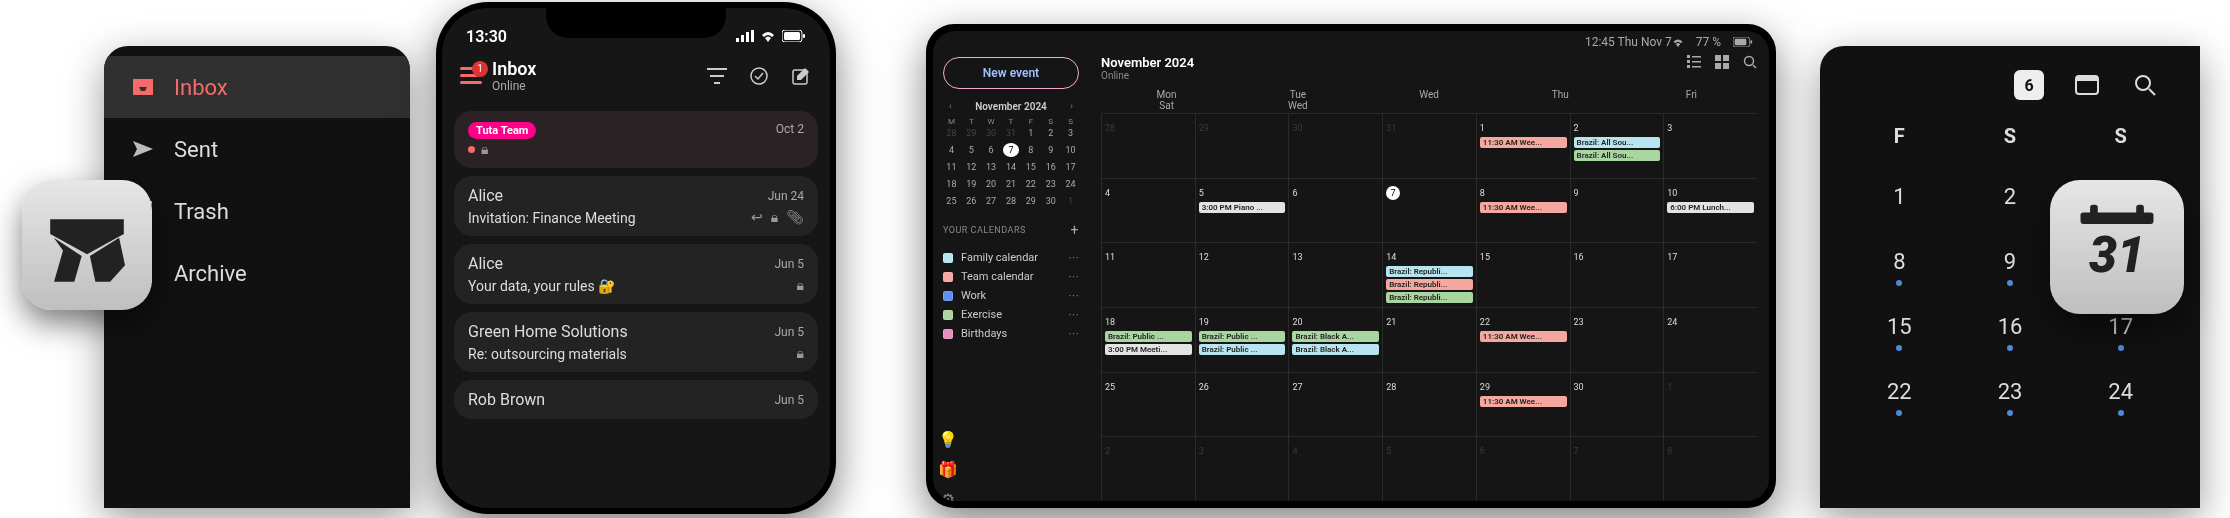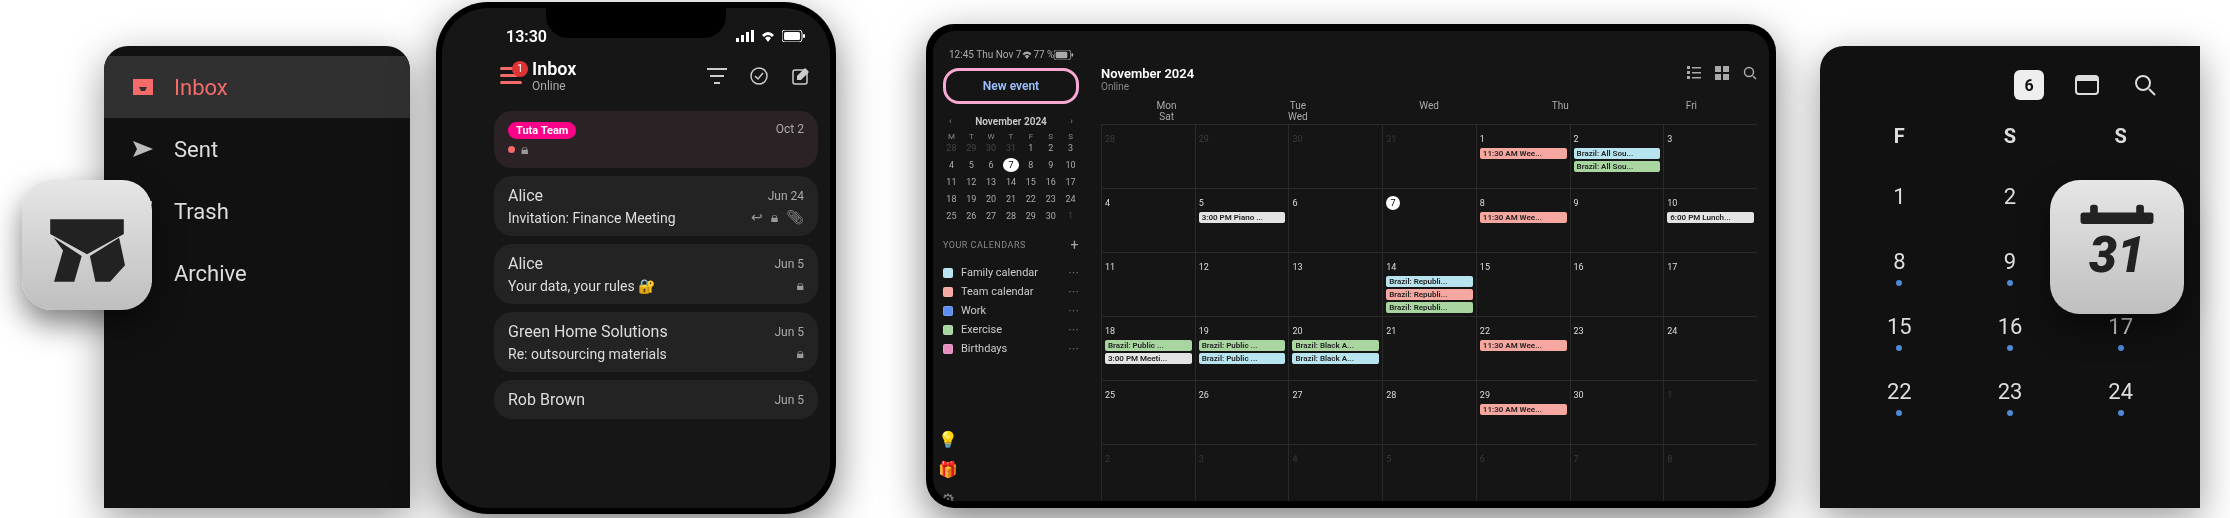--- a/index.html
+++ b/index.html
@@ -11,21 +11,21 @@
   .folder { display:flex; align-items:center; gap:18px; padding: 16px 26px; height: 62px; color:#ddd; font-size:22px; cursor:pointer;}
   .folder.active { background:#303030; color:#f66a6a; }
   .folder.active .f-icon svg path, .folder.active .f-icon svg rect, .folder.active .f-icon svg polygon { fill:#f66a6a; }
   .f-icon { width:26px; height:24px; display:flex; align-items:center; justify-content:center; }
   .f-icon svg path, .f-icon svg rect, .f-icon svg polygon { fill:#bbb; }
 
   .mail-app-icon { position:absolute; left:22px; top:180px; width:130px; height:130px; background:linear-gradient(#e6e6e6,#bfbfbf); border-radius:30px; display:flex; align-items:center; justify-content:center; box-shadow: 0 14px 30px rgba(0,0,0,0.5); }
 
   
   .phone { position:absolute; left:436px; top:2px; width:400px; height:512px; background:#000; border-radius:52px; box-shadow: 0 14px 40px rgba(0,0,0,0.5); overflow:hidden;}
-  .phone-inner { position:absolute; inset:6px; background:#161616; border-radius:46px; overflow:hidden;padding-left:40px; }
+  .phone-inner { position:absolute; inset:6px; background:#161616; border-radius:46px; overflow:hidden; }
   .notch { position:absolute; top:0; left:50%; transform:translateX(-50%); width:180px; height:30px; background:#000; border-bottom-left-radius:22px; border-bottom-right-radius:22px; z-index:5;}
   .statusbar { display:flex; justify-content:space-between; align-items:center; padding:12px 24px 0; height:44px; color:#fff; font-size:16px; font-weight:600;}
   .status-right { display:flex; align-items:center; gap:6px;}
   .inbox-header { display:flex; align-items:center; gap:10px; padding:6px 18px 10px;}
   .hamburger { position:relative; }
   .hamburger .badge { position:absolute; top:-6px; right:-6px; background:#d33; color:#fff; font-size:10px; border-radius:50%; width:16px; height:16px; display:flex; align-items:center; justify-content:center;}
   .header-titles { flex:1; color:#fff; }
   .header-titles .title { font-size:18px; font-weight:600; }
   .header-titles .sub { font-size:12px; color:#aaa; }
   .header-icons { display:flex; gap:20px; }
@@ -38,24 +38,24 @@
   .msg .sender { font-size:16px; }
   .msg .date { font-size:12px; color:#aaa;text-align:right; }
   .msg-bot { display:flex; align-items:center; gap:6px; font-size:14px; color:#ddd; margin-top:4px;}
   .msg-bot .subject { flex:1; white-space:nowrap; overflow:hidden; text-overflow:ellipsis;}
   .unread-dot { width:7px; height:7px; background:#f66a6a; border-radius:50%; }
   .mini-icons { display:flex; gap:8px; color:#999;}
 
   
   .tablet { position:absolute; left:926px; top:24px; width:850px; height:484px; background:#000; border-radius:28px; box-shadow: 0 14px 40px rgba(0,0,0,0.5); overflow:hidden;}
   .tablet-inner { position:absolute; inset:7px; background:#151515; border-radius:22px; overflow:hidden; display:flex; flex-direction:column;}
-  .tablet-status { display:flex; justify-content:flex-start; align-items:center; padding:18px 16px 2px; color:#aaa; font-size:10px;}
+  .tablet-status { display:flex; justify-content:flex-end; align-items:center; padding:4px 16px 2px; color:#aaa; font-size:12px;}
   .tablet-body { flex:1; display:flex; }
   .cal-left { width:156px; padding:6px 10px; display:flex; flex-direction:column; gap:10px;}
-  .new-event-btn { border:3px solid #f9a8d4; color:#9cc0ff; background:transparent; padding:8px 0; width:100%; border-radius:16px; font-size:12px; font-weight:600; cursor:pointer;}
+  .new-event-btn { border:1px solid #f9a8d4; color:#9cc0ff; background:transparent; padding:8px 0; width:100%; border-radius:16px; font-size:12px; font-weight:600; cursor:pointer;}
   .mini-cal { color:#ccc; font-size:9px; }
   .mini-cal-head { display:flex; justify-content:space-between; align-items:center; margin-bottom:4px;}
   .mini-cal-head .arrow { color:#888; padding:2px 6px; cursor:pointer;}
   .mini-cal-head .mtitle { font-size:10px; font-weight:600;}
   .mini-grid { display:grid; grid-template-columns:repeat(7,1fr); gap:3px; text-align:center;}
   .mini-grid .dow { color:#888; font-size:8px;}
   .mini-grid .day { color:#aaa; padding:2px 0; }
   .mini-grid .day.other { color:#444; }
   .mini-grid .day.today { background:#fff; color:#000; border-radius:50%; }
   .calendars-title { font-size:9px; color:#888; letter-spacing:0.5px; display:flex; justify-content:space-between; align-items:center; margin-top:4px;}
@@ -271,21 +271,21 @@
           </div>
         </div>
       </div>
   </div>
 </div>
 
 <div class="tablet">
   <div class="tablet-inner">
     <div class="tablet-status">
       <span>12:45   Thu Nov 7</span>
-      <span style="display:flex;align-items:center;gap:0;">
+      <span style="display:flex;align-items:center;gap:12px;">
         <span>
             <svg width="12" height="9" viewBox="0 0 16 12">
               <path d="M8 12 L5 8 Q8 5 11 8 Z M2 5 Q8 -1 14 5 L12 7 Q8 3 4 7 Z" fill="#aaa"></path>
             </svg>
           </span>
         <span>77 %</span>
         <span>
             <svg width="20" height="10" viewBox="0 0 24 12">
               <rect x="0" y="0" width="20" height="12" rx="3" fill="none" stroke="#aaa" stroke-width="1"></rect>
               <rect x="2" y="2" width="14" height="8" rx="1.5" fill="#aaa"></rect>

